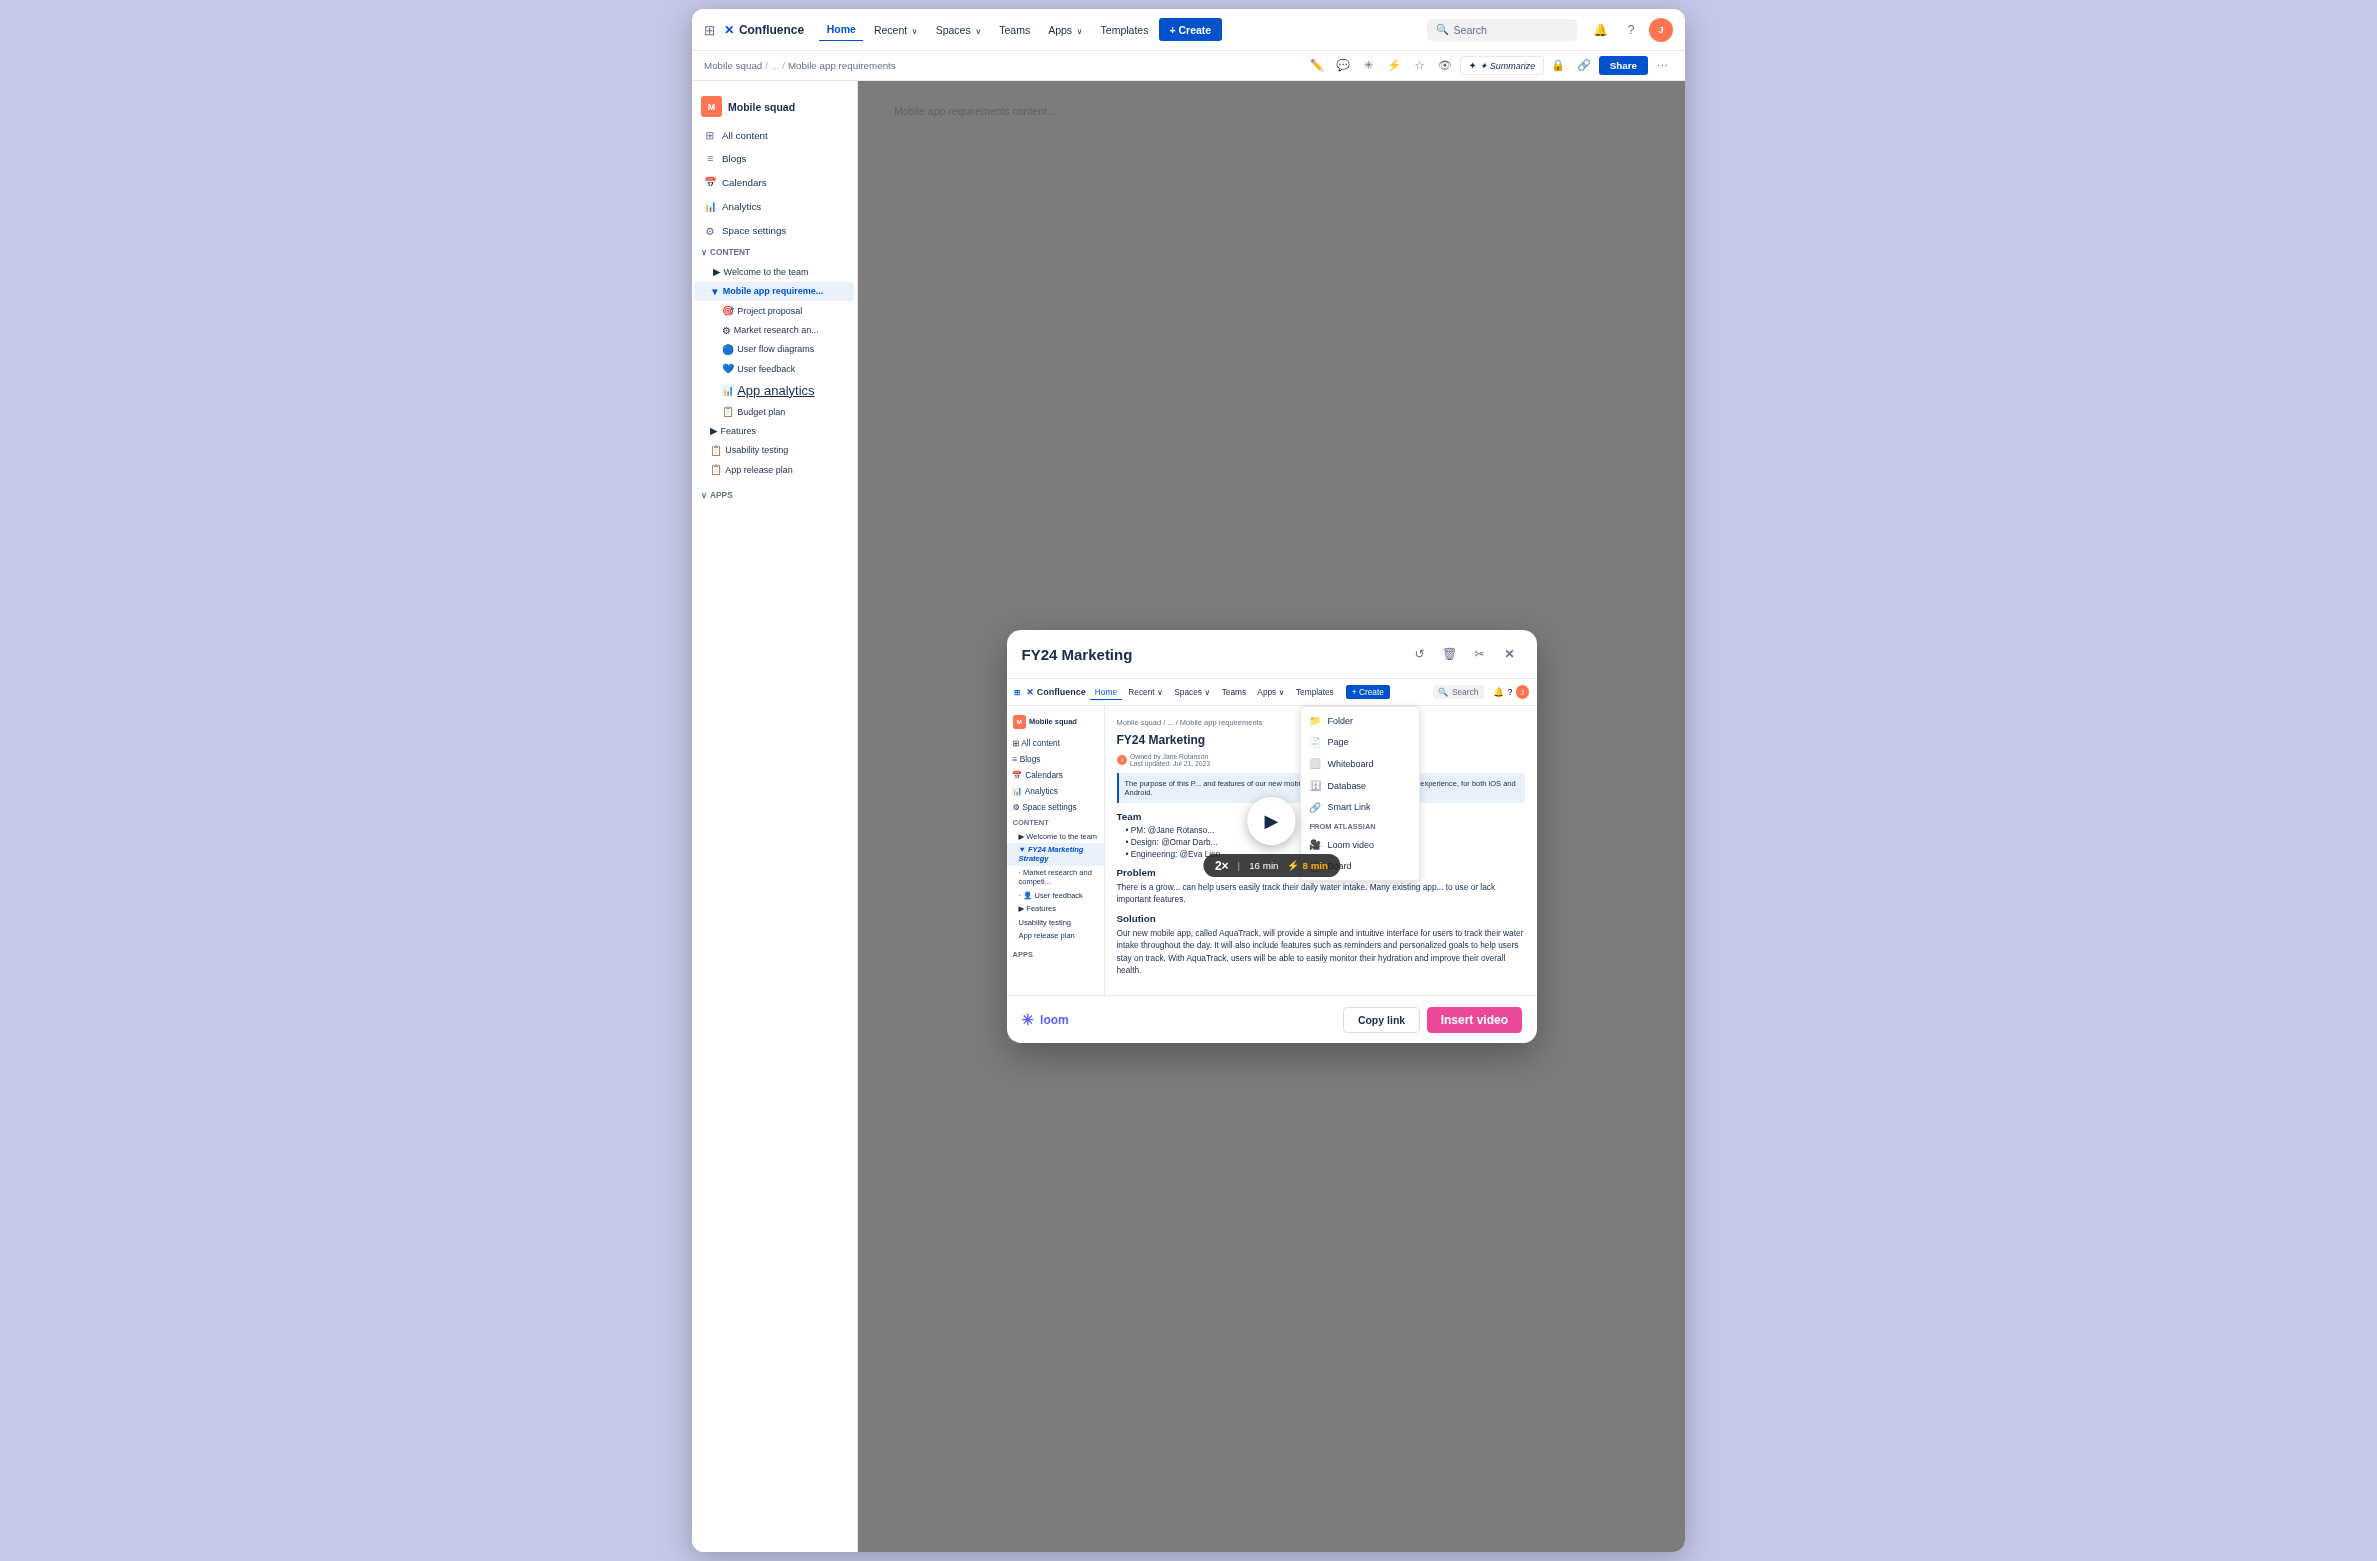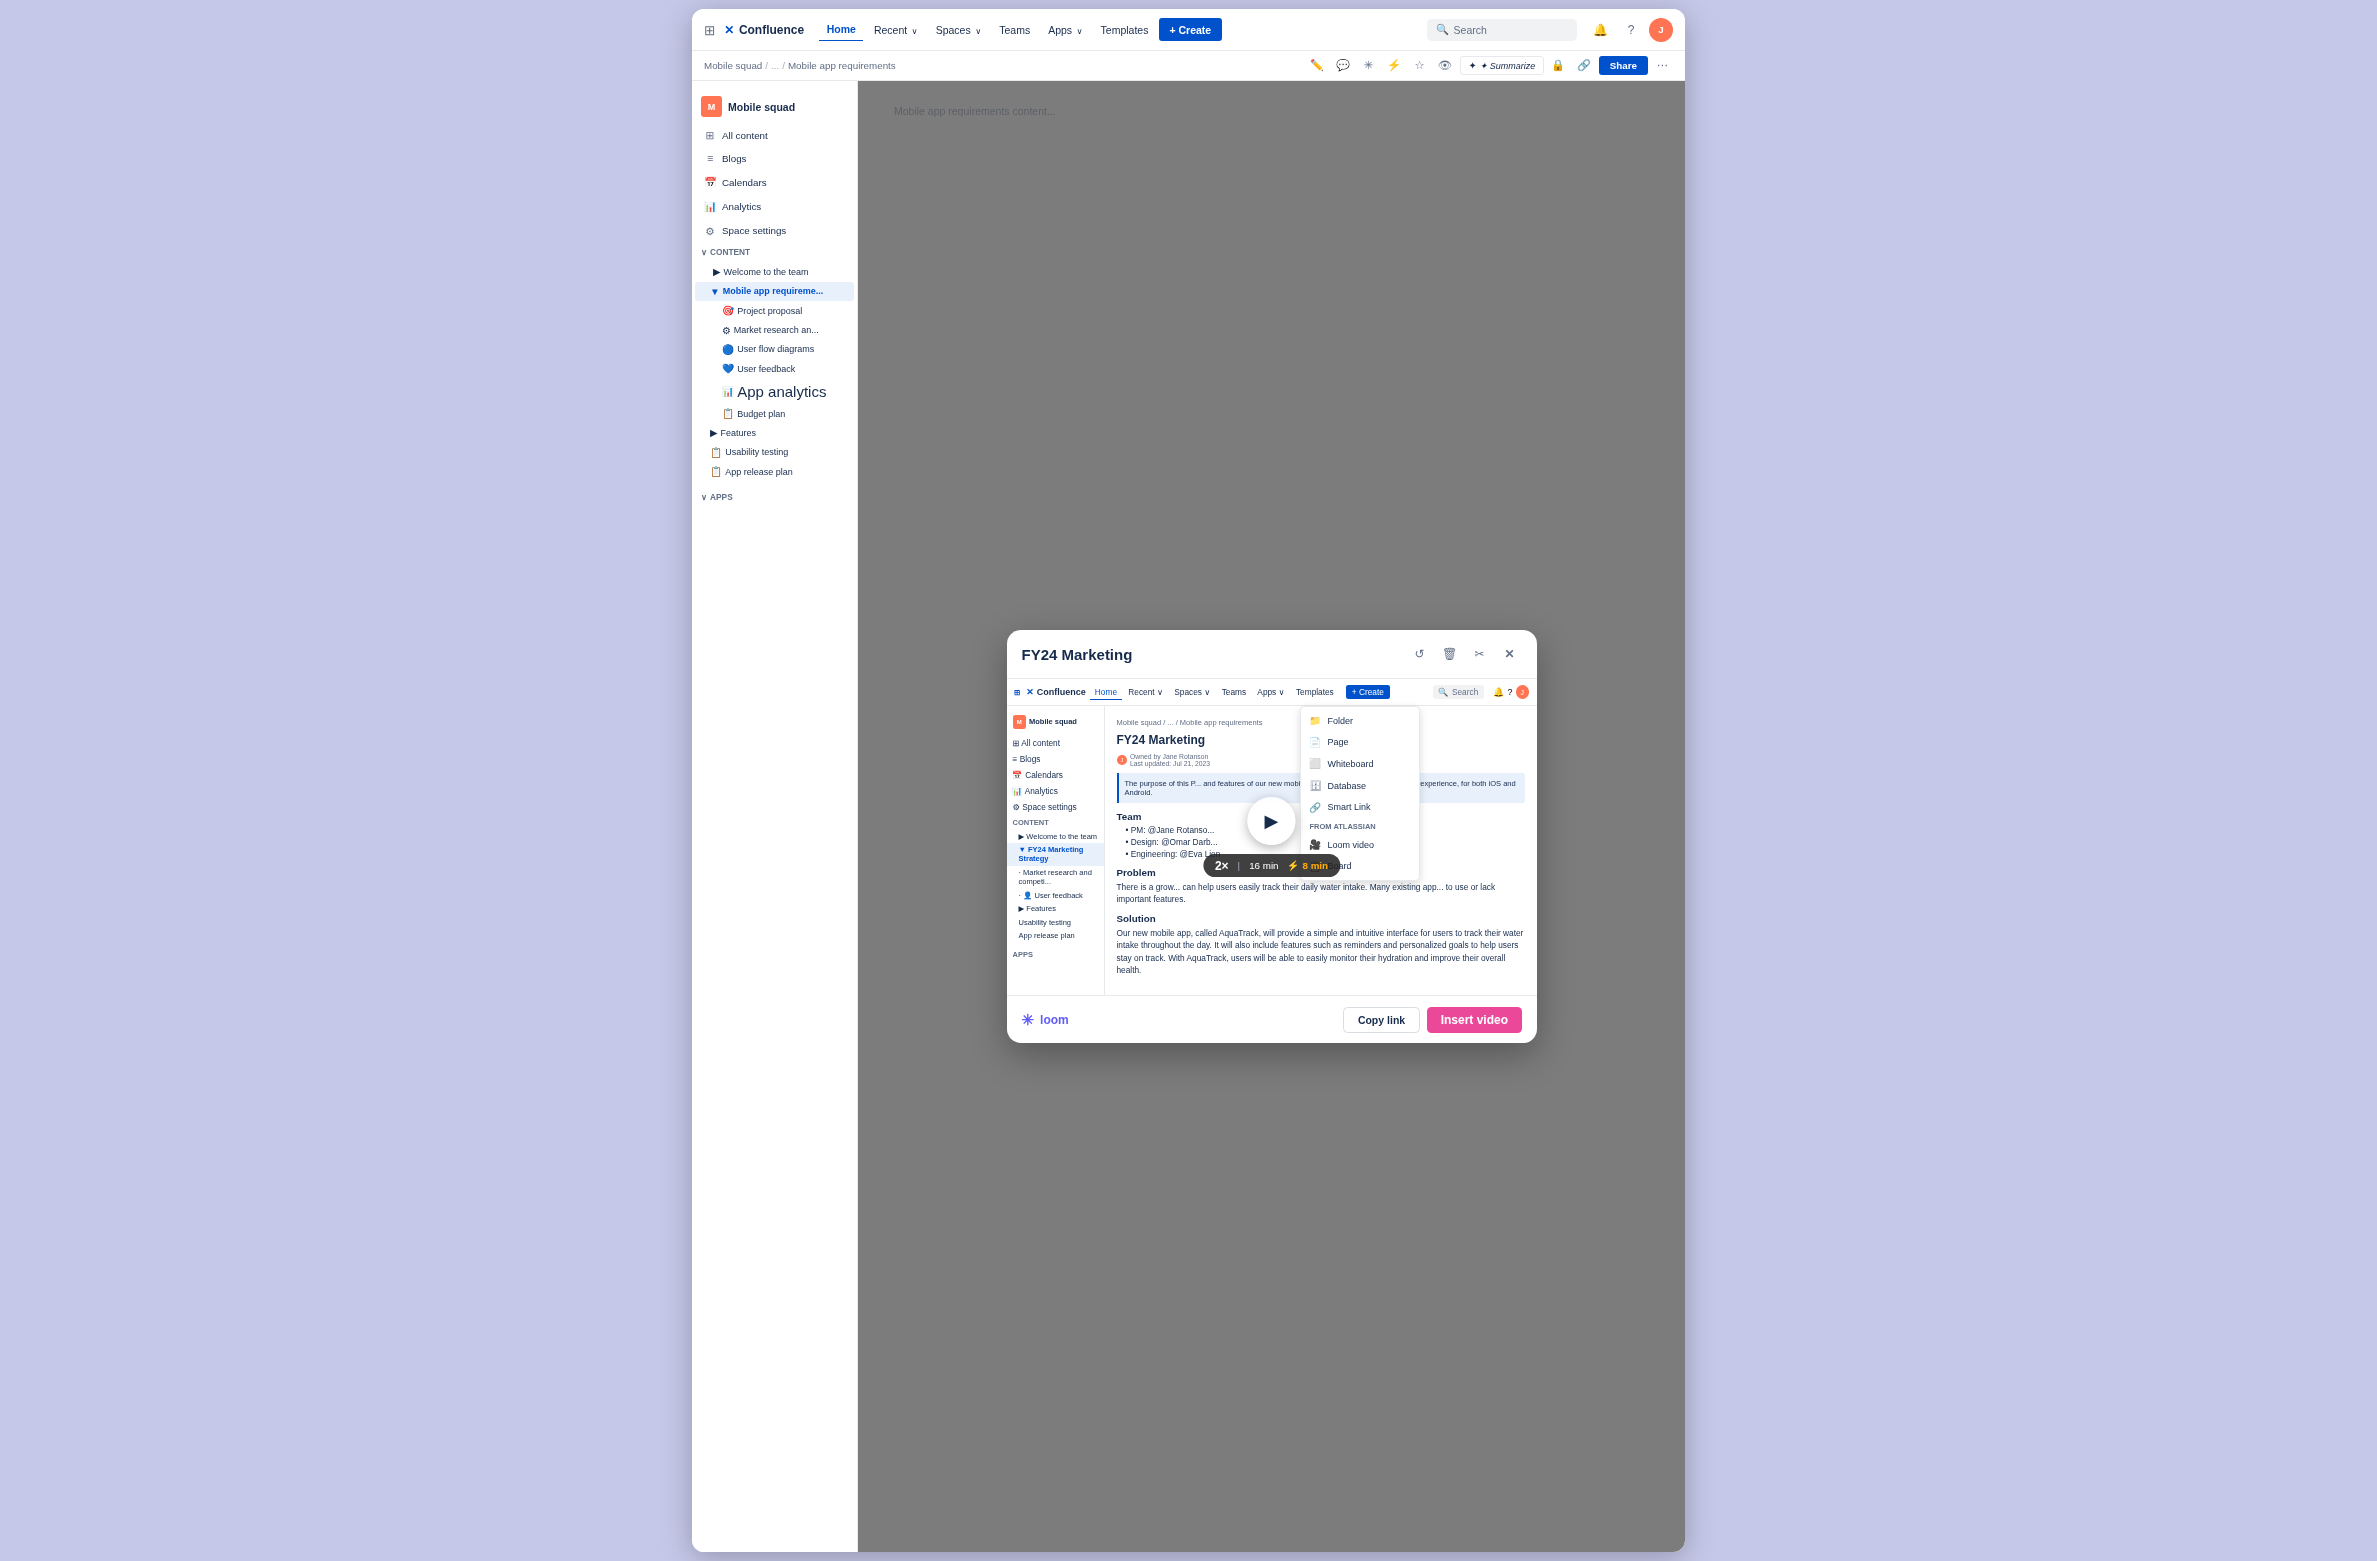--- a/index.html
+++ b/index.html
@@ -256,21 +256,21 @@
     .mini-body { display: flex; height: calc(100% - 27px); }
     .mini-sidebar { width: 98px; border-right: 0.8px solid #e8e9ea; padding: 6px 0; font-size: 8.3px; }
     .mini-sidebar-item { padding: 3px 6px; color: #172b4d; cursor: pointer; display: flex; align-items: center; gap: 3px; }
     .mini-content { flex: 1; padding: 12px; overflow: hidden; }
     .mini-content h2 { font-size: 12px; font-weight: 700; color: #172b4d; margin-bottom: 6px; }
     .mini-breadcrumb { font-size: 7.5px; color: #626f86; margin-bottom: 6px; }
     .mini-content p { font-size: 8.3px; color: #172b4d; line-height: 1.5; margin-bottom: 6px; }
     .mini-content h3 { font-size: 9.8px; font-weight: 700; color: #172b4d; margin: 7.5px 0 3px; }
     .mini-section-label { font-size: 7.5px; font-weight: 700; color: #626f86; text-transform: uppercase; padding: 3px 6px; }
     .mini-tree-item { padding: 2.3px 6px 2.3px 12px; font-size: 7.5px; color: #172b4d; cursor: pointer; }
-    .mini-tree-item.active { color: #0052cc; font-weight: 600; background: #e8f0fc; }
+    .mini-tree-item.active { color: #0052cc; font-weight: 600; background: #e8f0fc; font-style: italic; }
     .mini-tree-item.indent { }
     .mini-info-box { background: #e8f0fc; border-left: 2.3px solid #0052cc; padding: 6px; font-size: 7.5px; color: #172b4d; margin-bottom: 6px; border-radius: 0 3px 3px 0; }
     .mini-bullet { font-size: 8.3px; color: #172b4d; margin: 2.3px 0 2.3px 9px; }
     
     .mini-dropdown {
       position: absolute;
       top: 27px;
       left: 293px;
       background: #fff;
       border: 0.8px solid #e8e9ea;
@@ -471,21 +471,21 @@
       <div class="sidebar-tree-item" style="padding-left:27px;">
         <span>🔵</span>
         <span style="font-size:9px;">User flow diagrams</span>
       </div>
       <div class="sidebar-tree-item" style="padding-left:27px;">
         <span>💙</span>
         <span style="font-size:9px;">User feedback</span>
       </div>
       <div class="sidebar-tree-item" style="padding-left:27px;">
         <span>📊</span>
-        <span style="font-size:15px;">App analytics</span>
+        <span style="font-size:13px;text-decoration:underline;">App analytics</span>
       </div>
       <div class="sidebar-tree-item" style="padding-left:27px;">
         <span>📋</span>
         <span style="font-size:9px;">Budget plan</span>
       </div>
       <div class="sidebar-tree-item" style="padding-left:15px;">
         <span>▶</span>
         <span style="font-size:9px;">Features</span>
       </div>
       <div class="sidebar-tree-item" style="padding-left:15px;">

